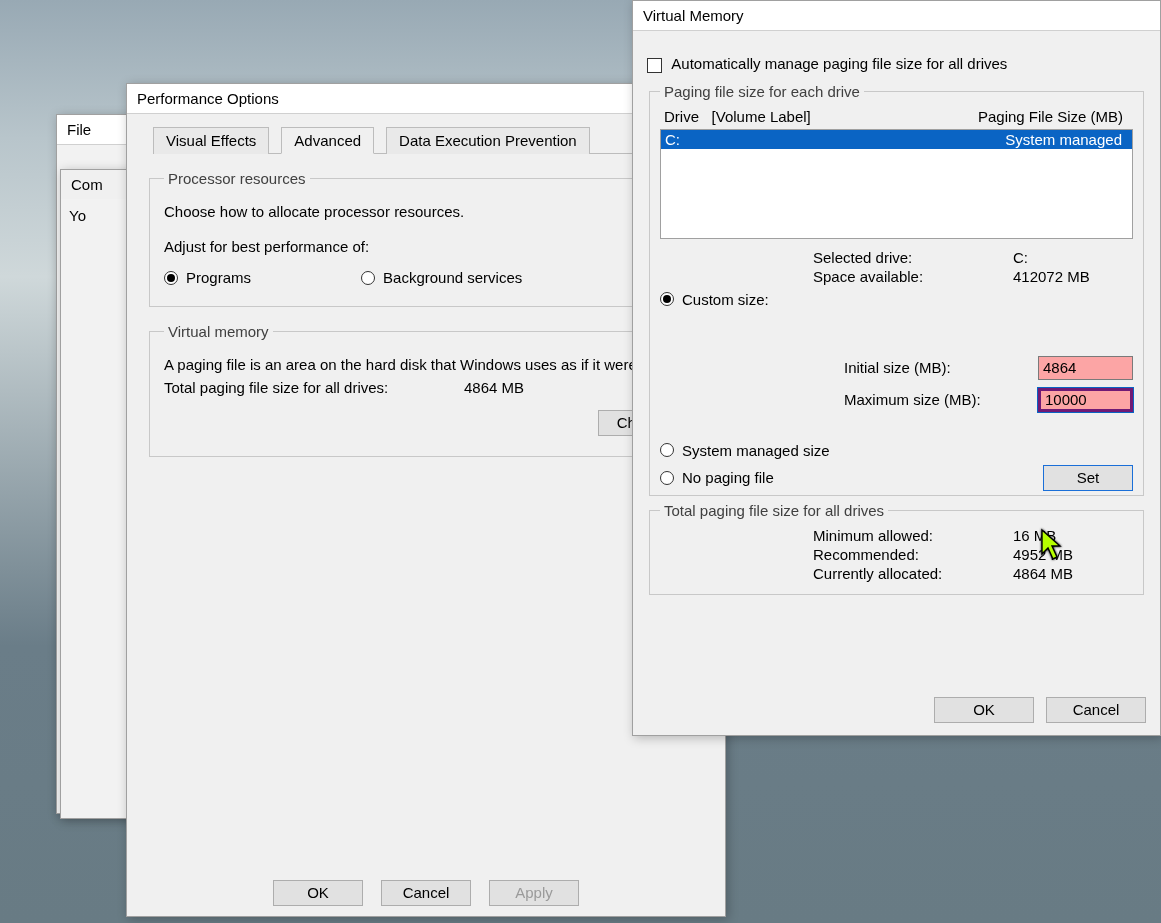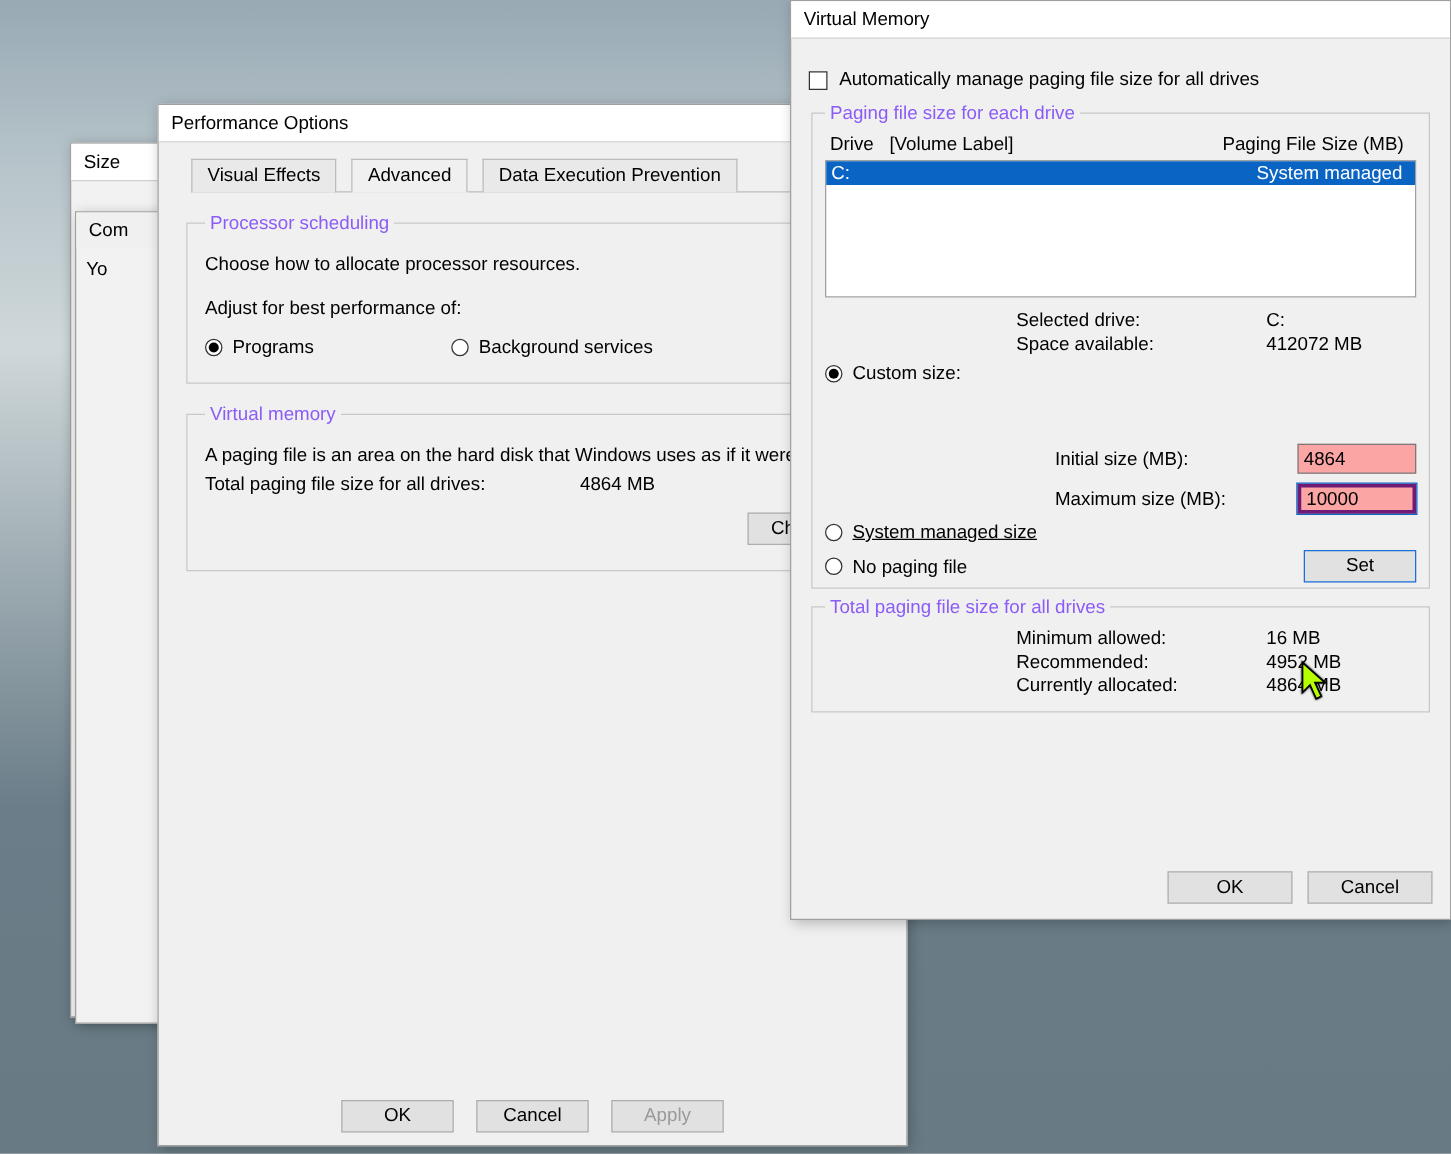--- a/index.html
+++ b/index.html
@@ -58,21 +58,21 @@
   }
   .tab.active {
     background: #f0f0f0;
     border-bottom: 1px solid #f0f0f0;
   }
   fieldset {
     border: 1px solid #c8c8c8;
     margin: 16px 10px 4px 10px;
     padding: 10px 14px 14px 14px;
   }
-  legend { padding: 0 4px; color:#8b5cf6; }
+  legend { padding: 0 4px; color:#404040; }
   .row { margin: 6px 0; }
   .radio-row { display:flex; align-items:center; gap:8px; }
   .radio-dot, .radio-empty {
     width:14px; height:14px; border:1px solid #333; border-radius:50%;
     display:inline-flex; align-items:center; justify-content:center;
     background:#fff;
   }
   .radio-dot::after{
     content:""; width:8px; height:8px; background:#000; border-radius:50%;
   }
@@ -125,38 +125,38 @@
   .perf-footer { position:absolute; left:0; right:0; bottom:10px; display:flex; justify-content:center; gap:18px; }
   .cursor {
     position:absolute; left:1040px; top:528px; pointer-events:none;
   }
   .cursor svg { filter: drop-shadow(0 0 1px #000); }
 </style>
 </head>
 <body>
 
 <div class="window sys-win">
-  <div class="titlebar">Size</div>
+  <div class="titlebar">File</div>
 </div>
 <div class="window sys-win2">
   <div class="titlebar" style="background:#f0f0f0;border:none;">Com</div>
   <div style="padding:8px;">Yo</div>
 </div>
 
 <div class="window perf-win">
   <div class="titlebar">Performance Options</div>
   <div class="perf-body">
     <div class="tabs">
       <div class="tab">Visual Effects</div>
       <div class="tab active">Advanced</div>
       <div class="tab">Data Execution Prevention</div>
     </div>
 
     <fieldset>
-      <legend>Processor scheduling</legend>
+      <legend>Processor resources</legend>
       <div class="row">Choose how to allocate processor resources.</div>
       <div class="row" style="margin-top:18px;">Adjust for best performance of:</div>
       <div class="row" style="display:flex; gap:110px; margin-top:14px;">
         <div class="radio-row">
           <span class="radio-dot"></span>
           <span>Programs</span>
         </div>
         <div class="radio-row">
           <span class="radio-empty"></span>
           <span>Background services</span>
@@ -223,21 +223,21 @@
       </div>
       <div class="kv" style="align-items:center;margin-top:48px;">
         <span class="k" style="padding-left:6px;">Initial size (MB):</span>
         <input class="textin" value="4864" style="">
       </div>
       <div class="kv" style="align-items:center; margin-top:8px;">
         <span class="k" style="padding-left:6px;">Maximum size (MB):</span>
         <input class="textin focused" value="10000" style="">
       </div>
 
-      <div class="radio-row" style="margin-top:6px;text-decoration:underline;">
+      <div class="radio-row" style="margin-top:30px;">
         <span class="radio-empty"></span>
         <span>System managed size</span>
       </div>
       <div style="display:flex; align-items:center; margin-top:6px;justify-content:flex-end;">
         <div class="radio-row" style="flex:1;">
           <span class="radio-empty"></span>
           <span>No paging file</span>
         </div>
         <span class="btn set-btn">Set</span>
       </div>

